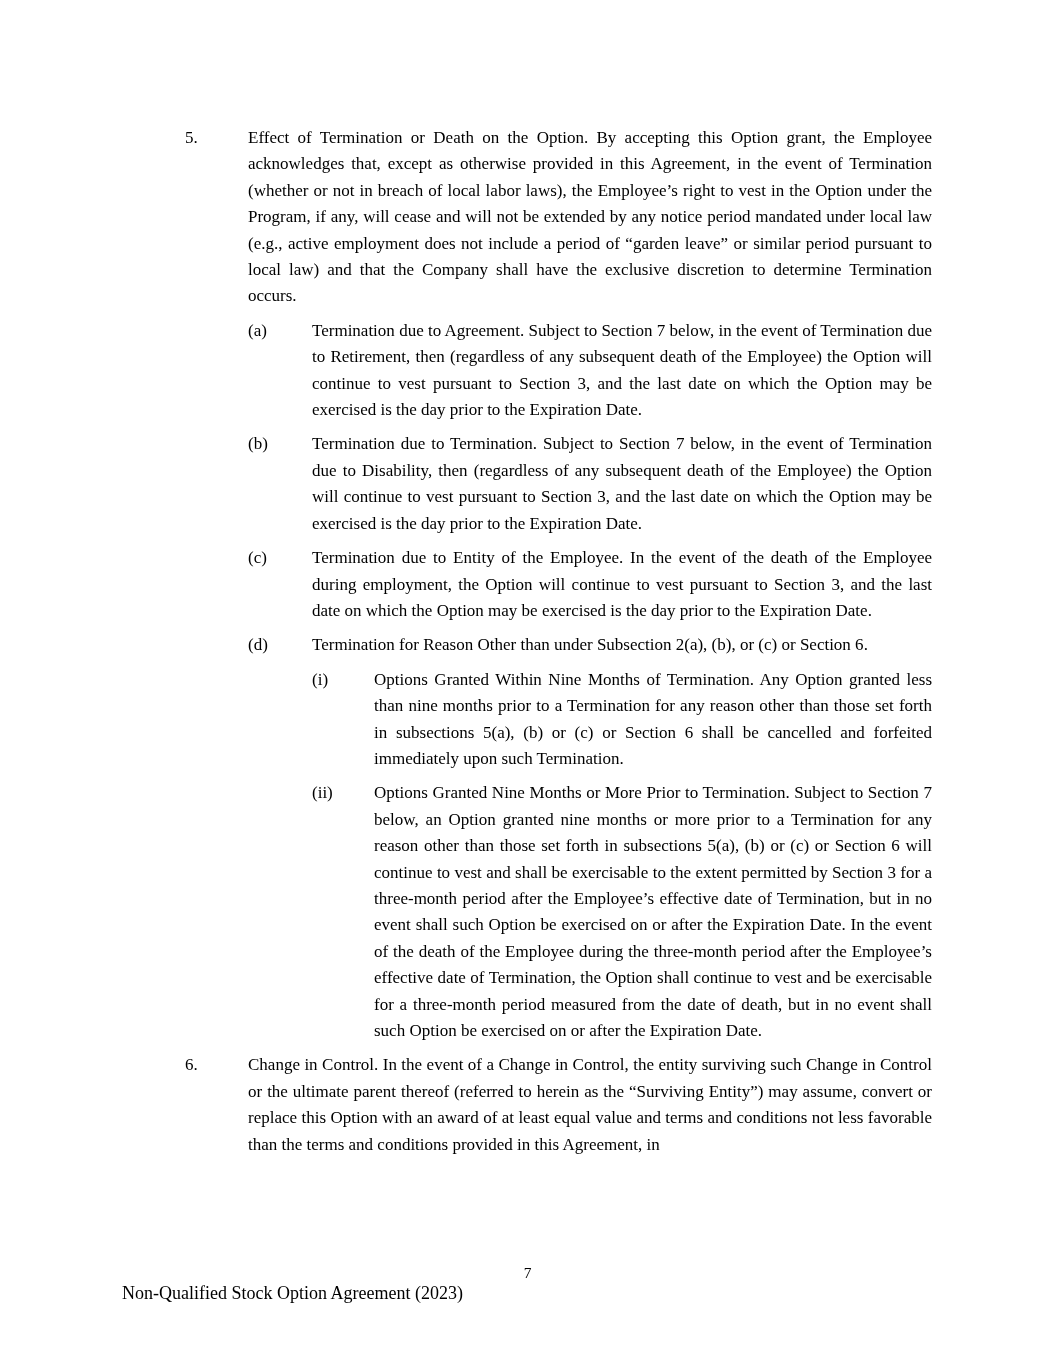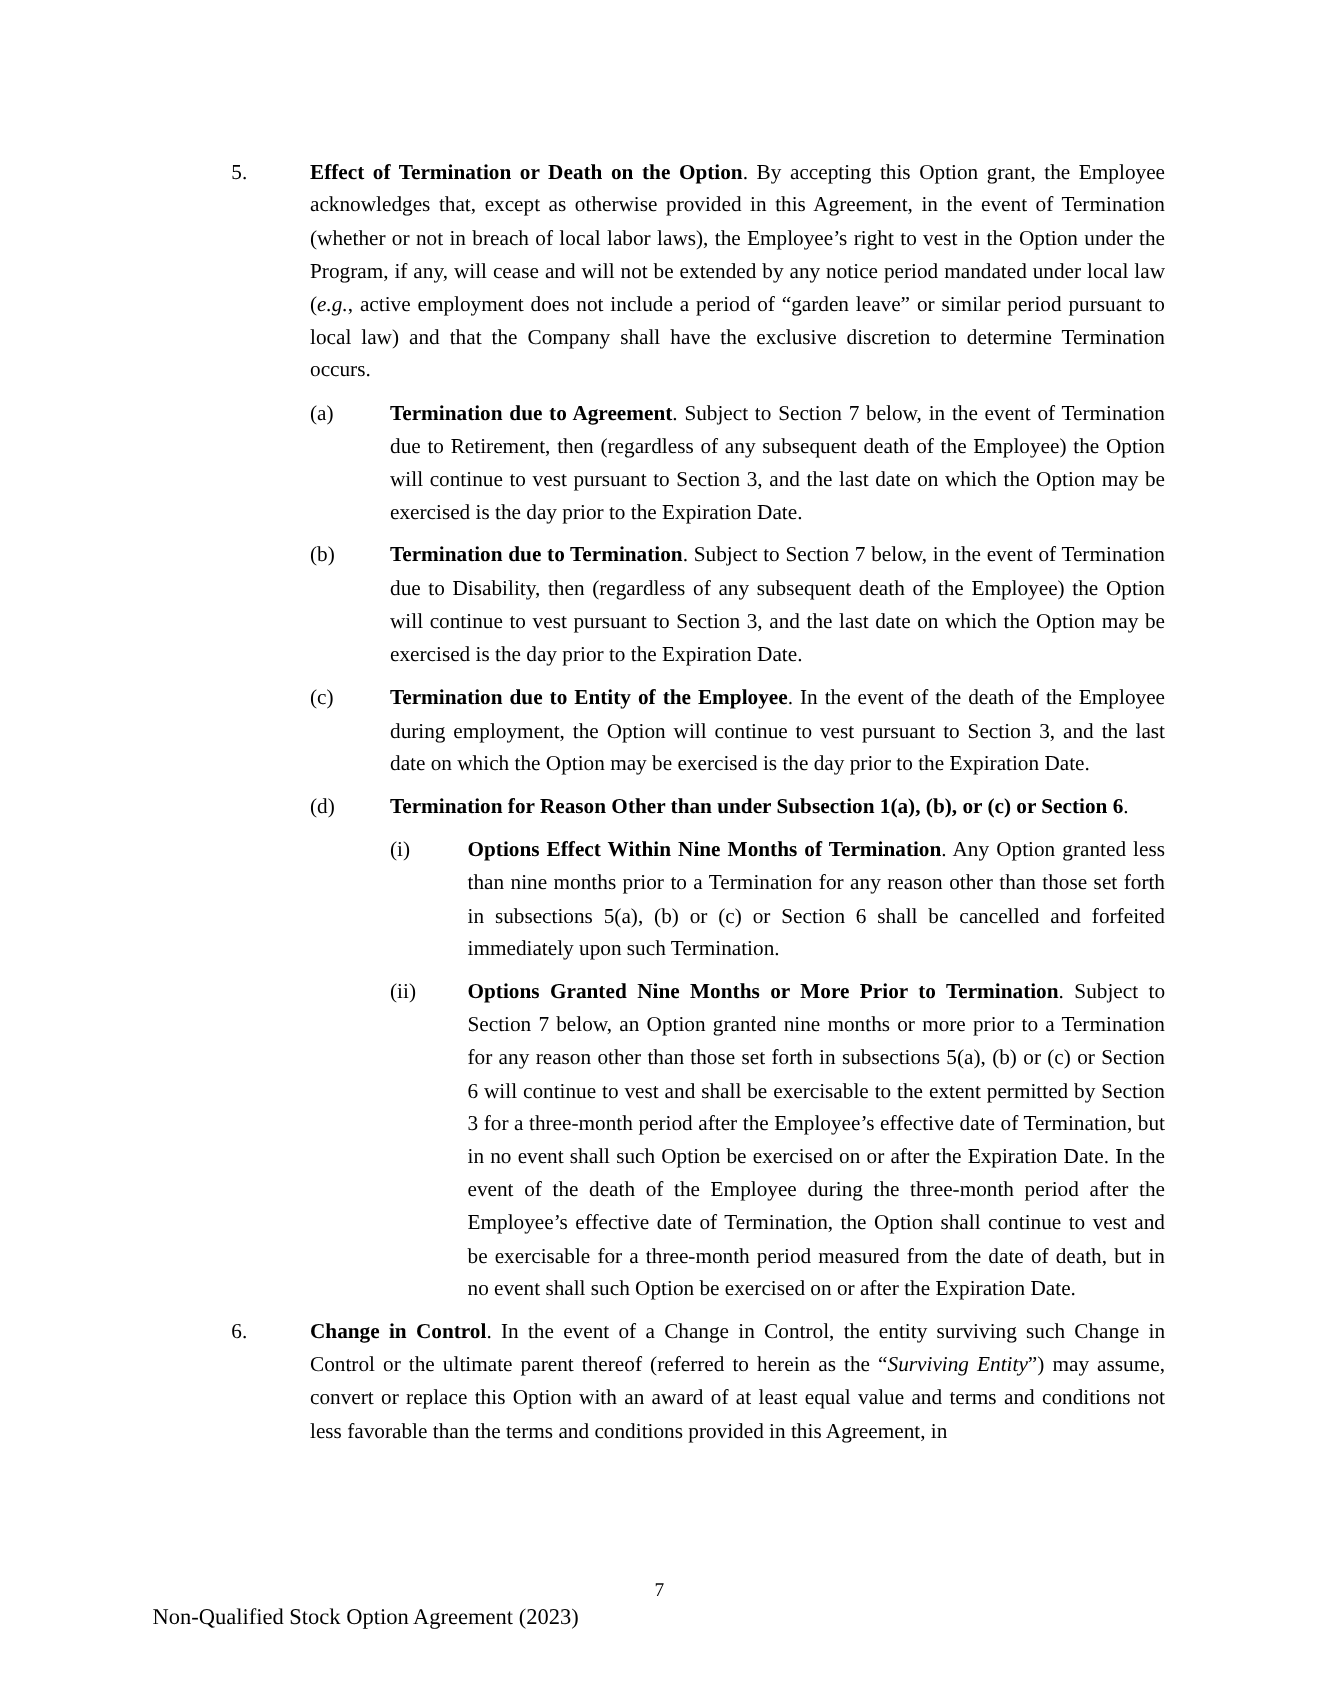--- a/index.html
+++ b/index.html
@@ -31,22 +31,22 @@
   }
   .para .plabel {
     position: absolute;
   }
   .lvl1 { margin-left: 248px; }
   .lvl1 > .plabel { left: -63px; }
   .lvl2 { margin-left: 312px; }
   .lvl2 > .plabel { left: -64px; }
   .lvl3 { margin-left: 374px; }
   .lvl3 > .plabel { left: -62px; }
-  .ptext span.b { font-weight: bold; }
-  .ptext span.i { font-style: italic; }
+  .ptext span.b { font-weight: normal; }
+  .ptext span.i { }
   .page-number {
     position: absolute;
     top: 1263px;
     left: 0;
     width: 100%;
     text-align: center;
     font-size: 15.5px;
     line-height: 20px;
   }
   .footer-left {
@@ -78,26 +78,26 @@
       <span class="ptext"><span class="b">Termination due to Termination</span><span>.  Subject to Section 7 below, in the event of Termination due to Disability, then (regardless of any subsequent death of the Employee) the Option will continue to vest pursuant to Section 3, and the last date on which the Option may be exercised is the day prior to the Expiration Date.</span></span>
     </div>
 
     <div class="para lvl2">
       <span class="plabel">(c)</span>
       <span class="ptext"><span class="b">Termination due to Entity of the Employee</span><span>.  In the event of the death of the Employee during employment, the Option will continue to vest pursuant to Section 3, and the last date on which the Option may be exercised is the day prior to the Expiration Date.</span></span>
     </div>
 
     <div class="para lvl2">
       <span class="plabel">(d)</span>
-      <span class="ptext"><span class="b">Termination for Reason Other than under Subsection 1(a), (b), or (c) or Section 6</span><span>.</span></span>
+      <span class="ptext"><span class="b">Termination for Reason Other than under Subsection 2(a), (b), or (c) or Section 6</span><span>.</span></span>
     </div>
 
     <div class="para lvl3">
       <span class="plabel">(i)</span>
-      <span class="ptext"><span class="b">Options Effect Within Nine Months of Termination</span><span>.  Any Option granted less than nine months prior to a Termination for any reason other than those set forth in subsections 5(a), (b) or (c) or Section 6 shall be cancelled and forfeited immediately upon such Termination.</span></span>
+      <span class="ptext"><span class="b">Options Granted Within Nine Months of Termination</span><span>.  Any Option granted less than nine months prior to a Termination for any reason other than those set forth in subsections 5(a), (b) or (c) or Section 6 shall be cancelled and forfeited immediately upon such Termination.</span></span>
     </div>
 
     <div class="para lvl3">
       <span class="plabel">(ii)</span>
       <span class="ptext"><span class="b">Options Granted Nine Months or More Prior to Termination</span><span>.  Subject to Section 7 below, an Option granted nine months or more prior to a Termination for any reason other than those set forth in subsections 5(a), (b) or (c) or Section 6 will continue to vest and shall be exercisable to the extent permitted by Section 3 for a three-month period after the Employee’s effective date of Termination, but in no event shall such Option be exercised on or after the Expiration Date.  In the event of the death of the Employee during the three-month period after the Employee’s effective date of Termination, the Option shall continue to vest and be exercisable for a three-month period measured from the date of death, but in no event shall such Option be exercised on or after the Expiration Date.</span></span>
     </div>
 
     <div class="para lvl1">
       <span class="plabel">6.</span>
       <span class="ptext"><span class="b">Change in Control</span><span>.  In the event of a Change in Control, the entity surviving such Change in Control or the ultimate parent thereof (referred to herein as the “</span><span class="i">Surviving Entity</span><span>”) may assume, convert or replace this Option with an award of at least equal value and terms and conditions not less favorable than the terms and conditions provided in this Agreement, in</span></span>

